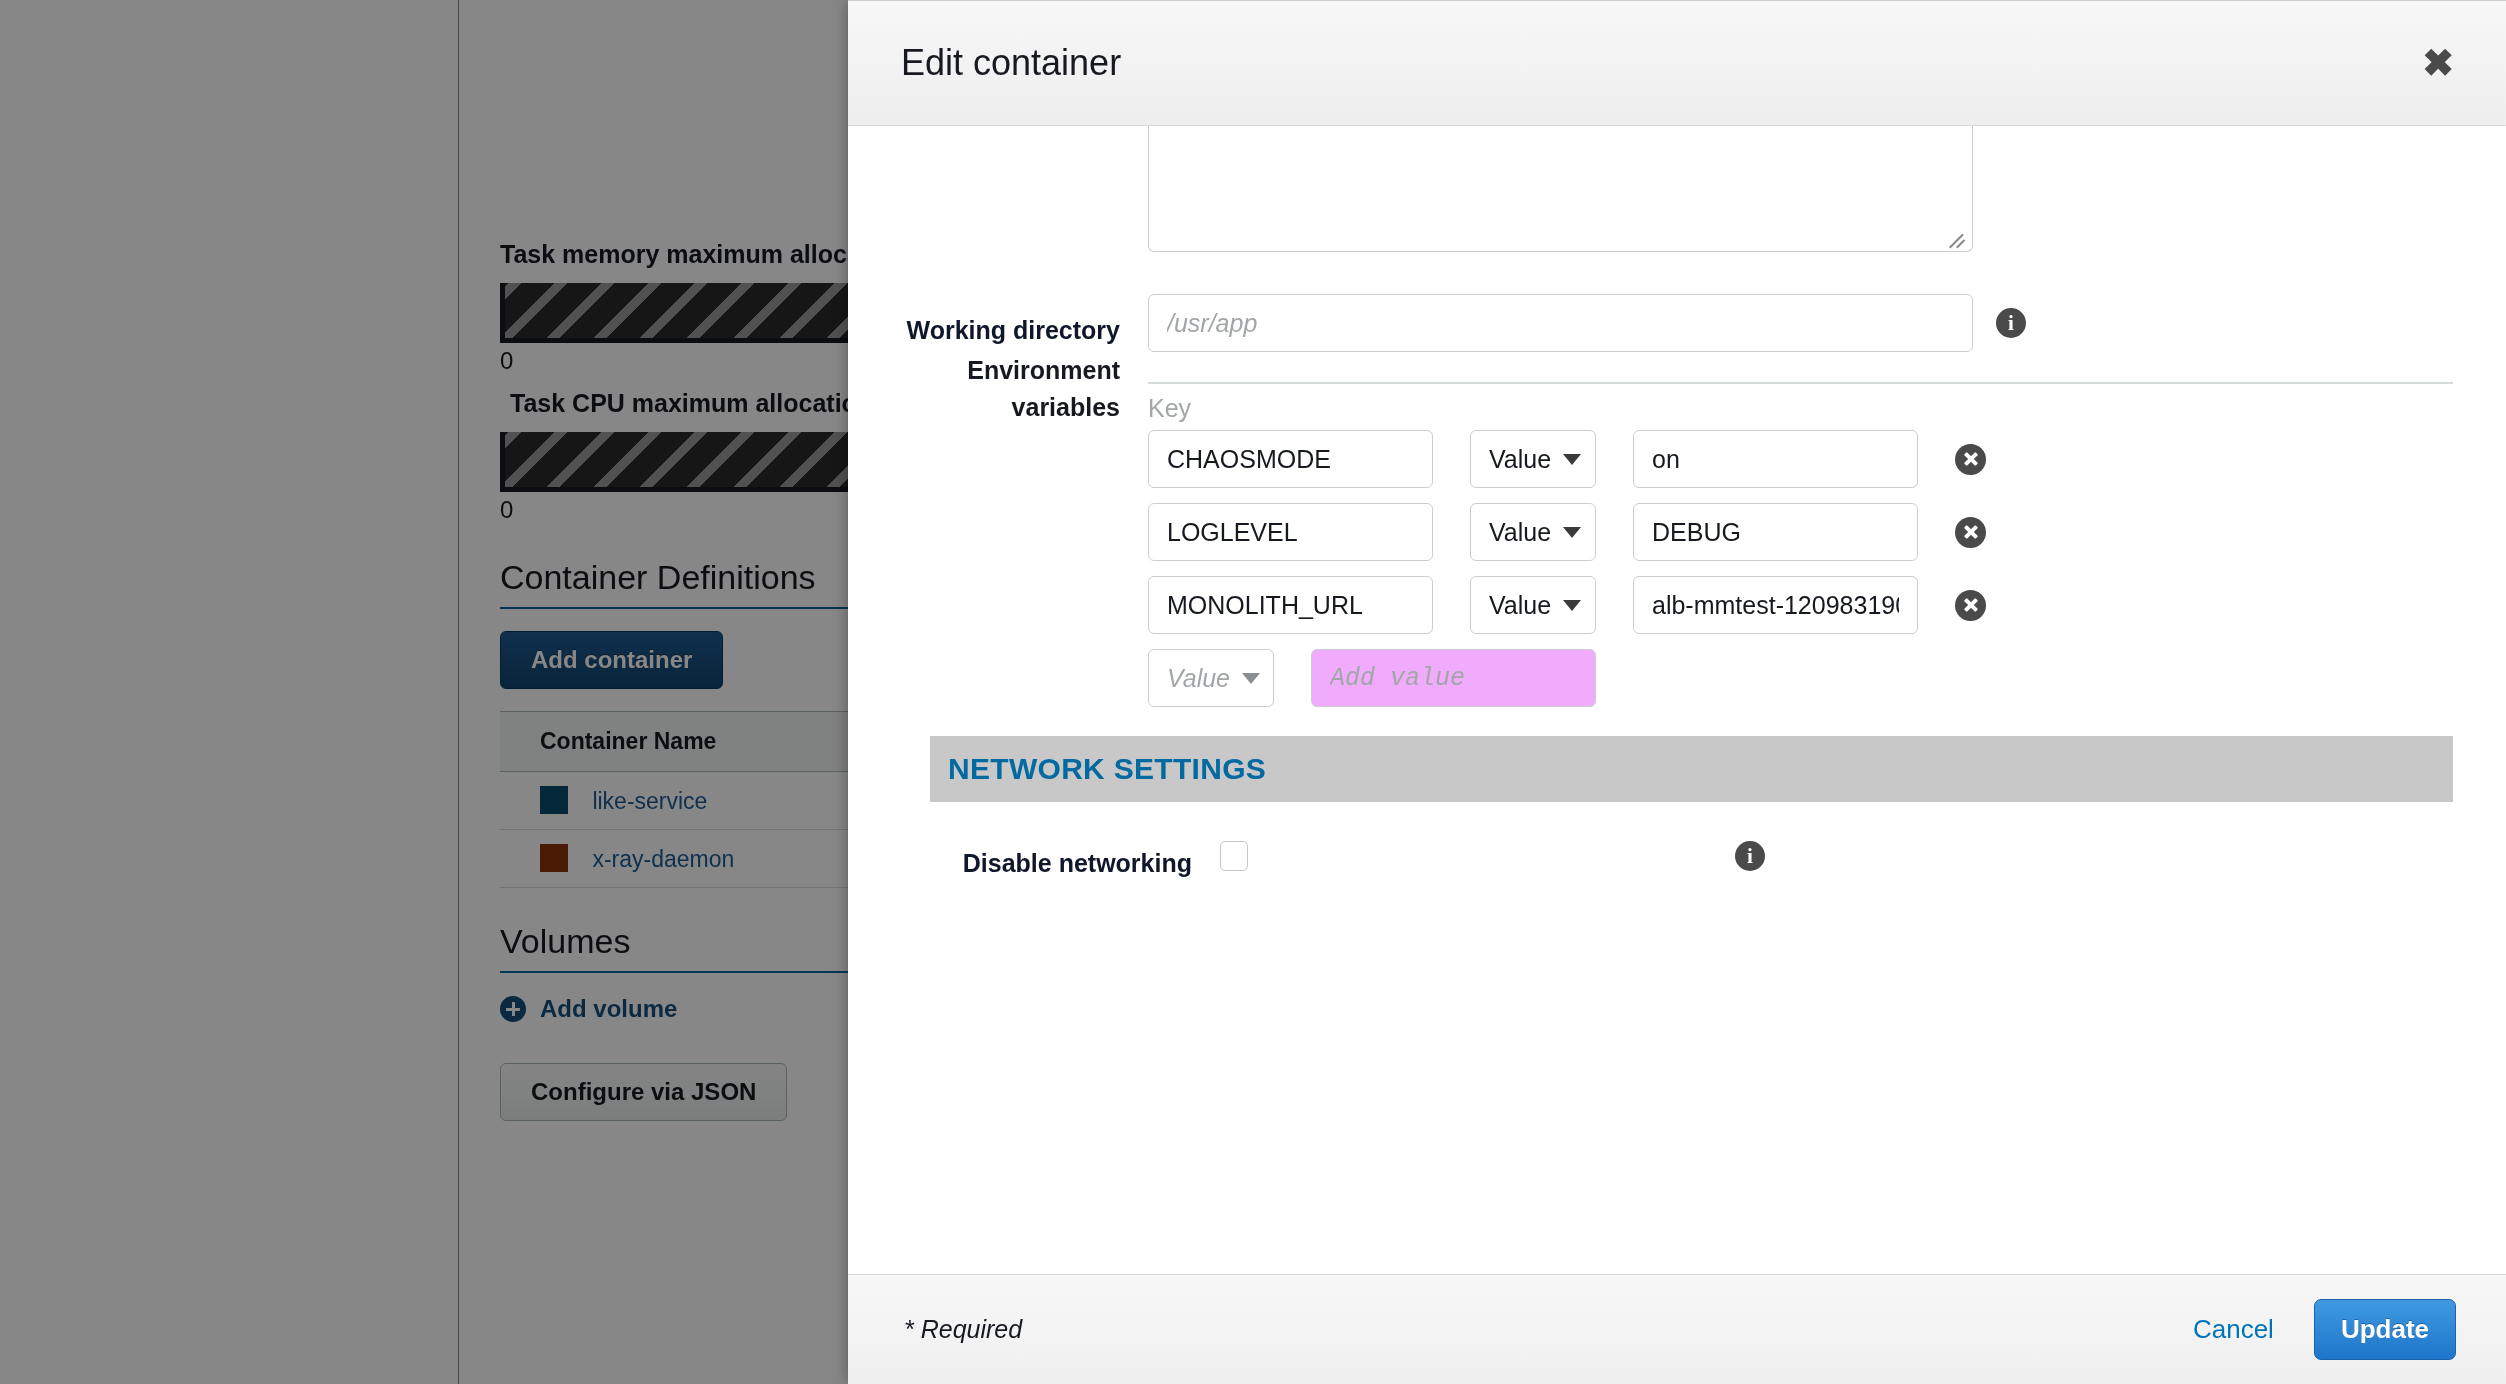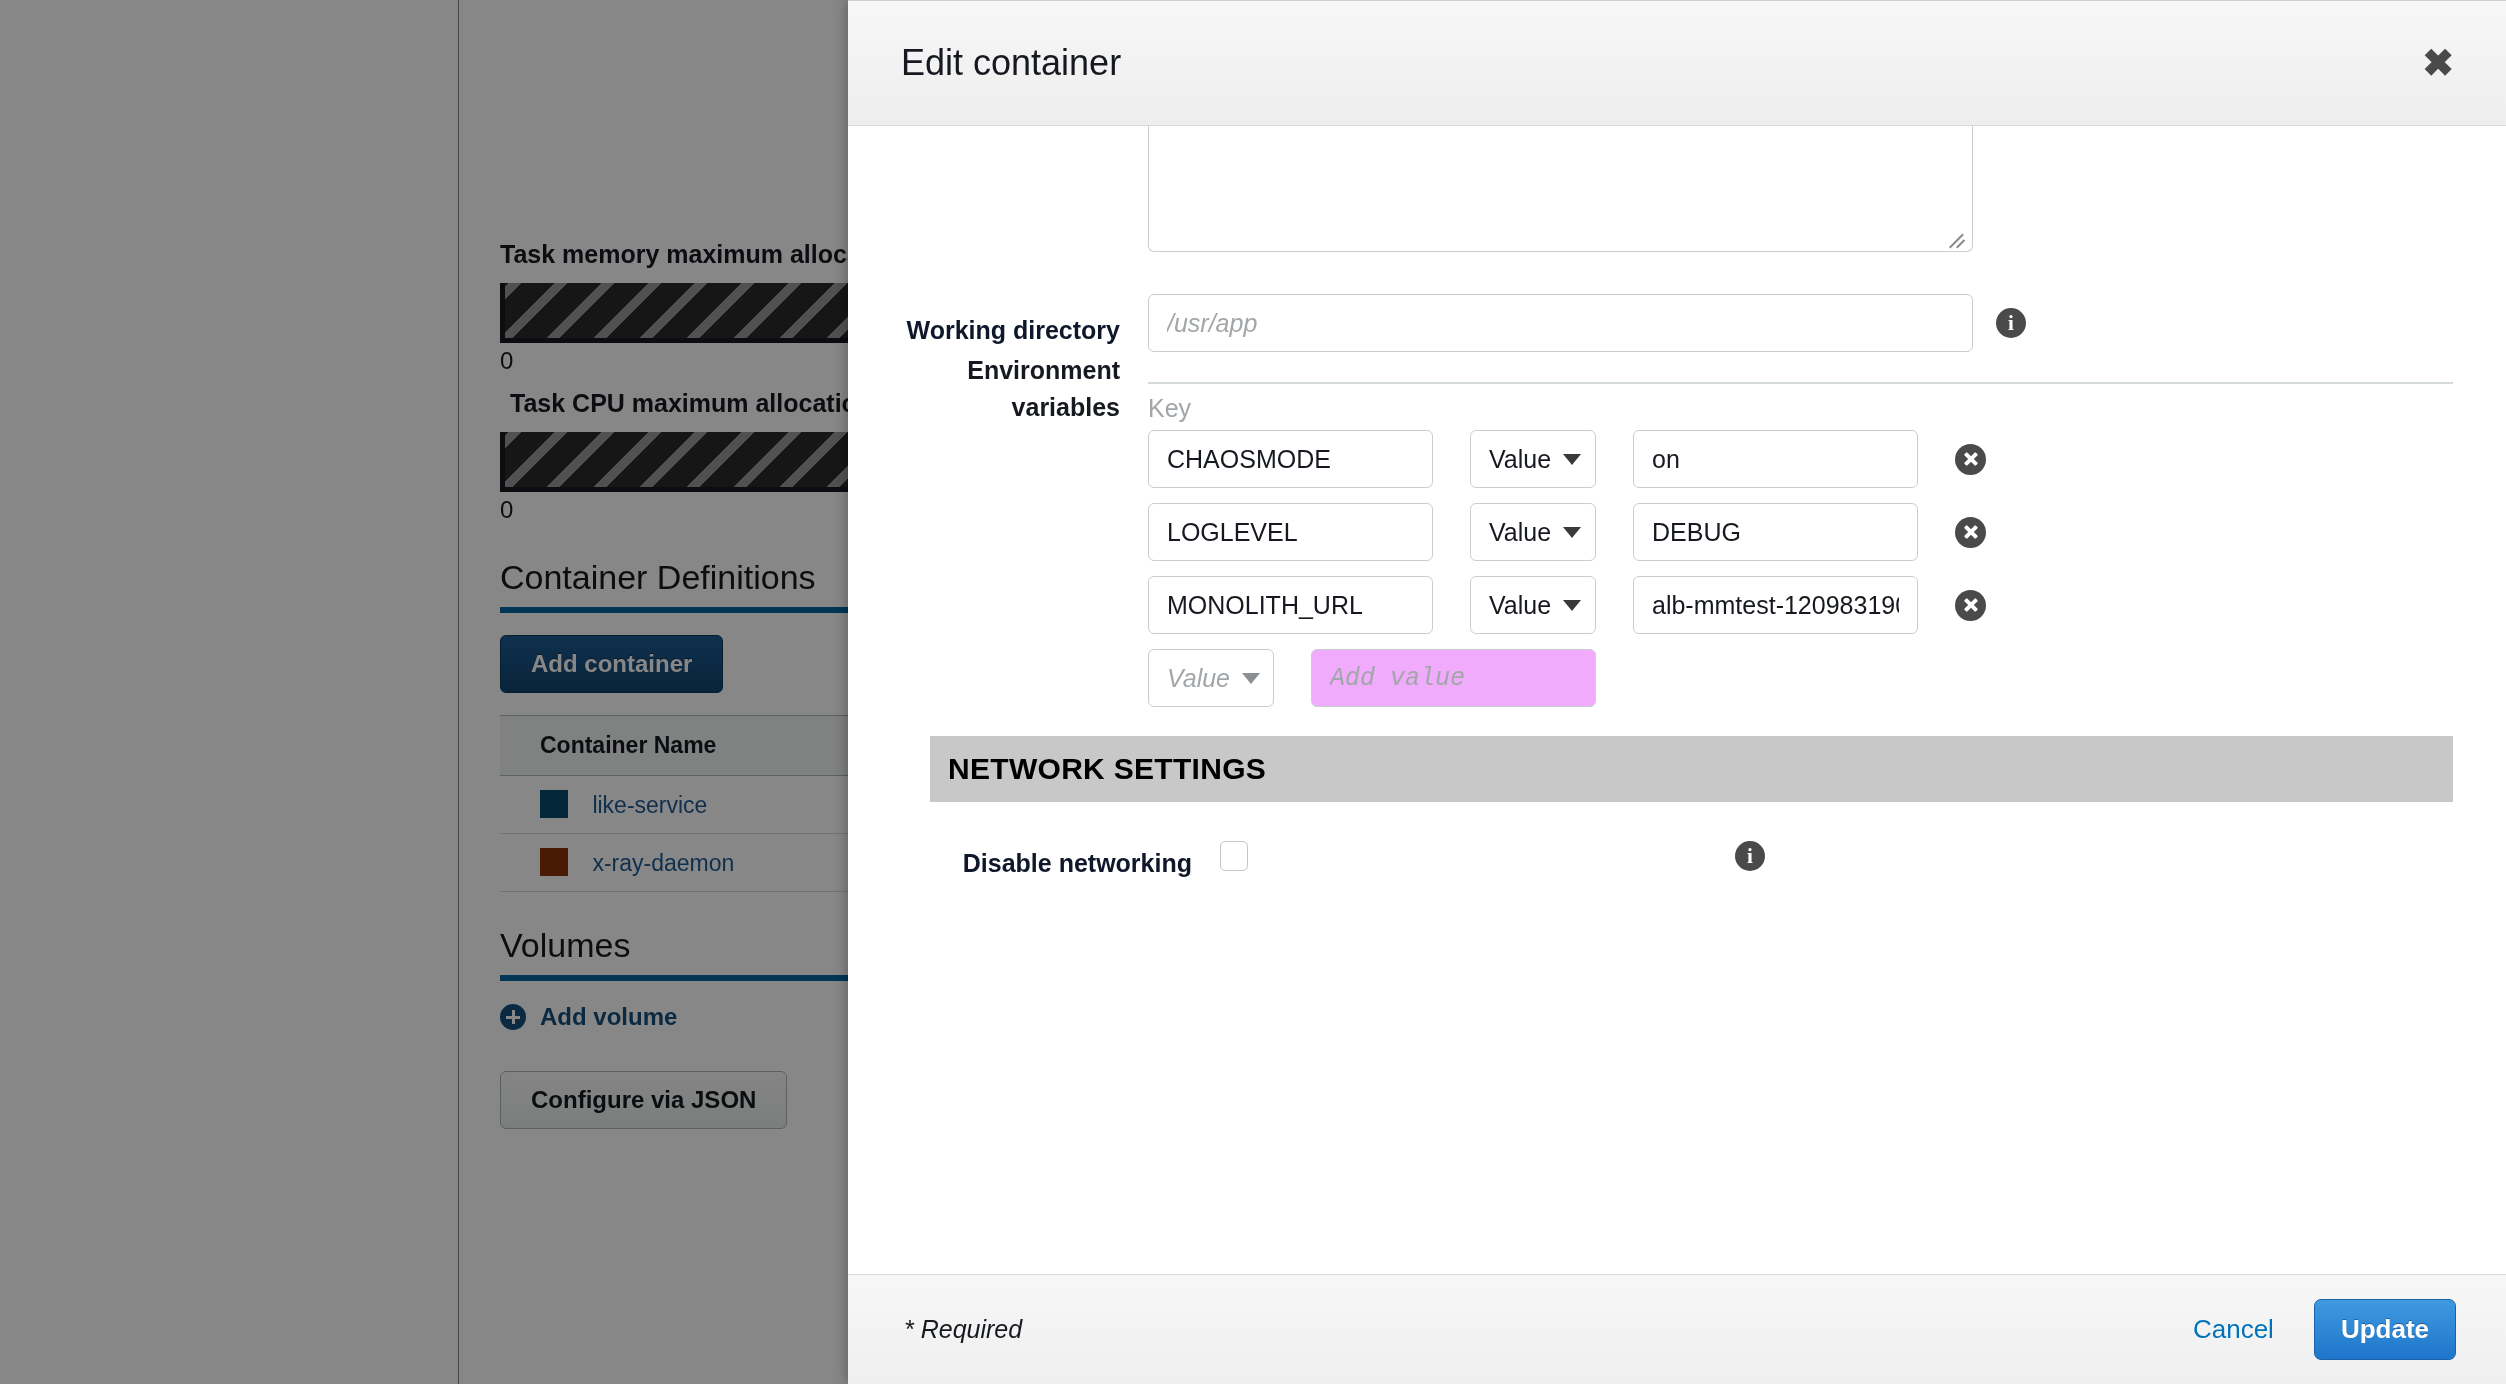--- a/index.html
+++ b/index.html
@@ -66,21 +66,21 @@
     color: #16191f;
     margin-top: 4px;
   }
 
   .sec-title {
     font-size: 34px;
     color: #16191f;
     font-weight: normal;
     margin: 0;
     padding-bottom: 10px;
-    border-bottom: 6px solid #0369a1;
+    border-bottom: 2px solid #0369a1;
     width: 560px;
   }
   .btn-primary-dark {
     display: inline-block;
     margin-top: 22px;
     padding: 14px 30px;
     font-size: 24px;
     font-weight: bold;
     color: #ffffff;
     background: linear-gradient(to bottom, #1f5b94 0%, #11456f 100%);
@@ -376,21 +376,21 @@
     background: #fff;
     border-radius: 1px;
   }
   .del-btn::before { transform: translate(-50%,-50%) rotate(45deg); }
   .del-btn::after  { transform: translate(-50%,-50%) rotate(-45deg); }
 
   .section-bar {
     background: #c8c8c8;
     font-size: 30px;
     font-weight: bold;
-    color: #000000;
+    color: #0369a1;
     letter-spacing: 0.3px;
     padding: 16px 8px 16px 18px;
     margin-top: 14px;
   }
 
   .checkbox {
     width: 28px; height: 30px;
     border: 1px solid #c2c6c8;
     border-radius: 5px;
     background: #fff;

